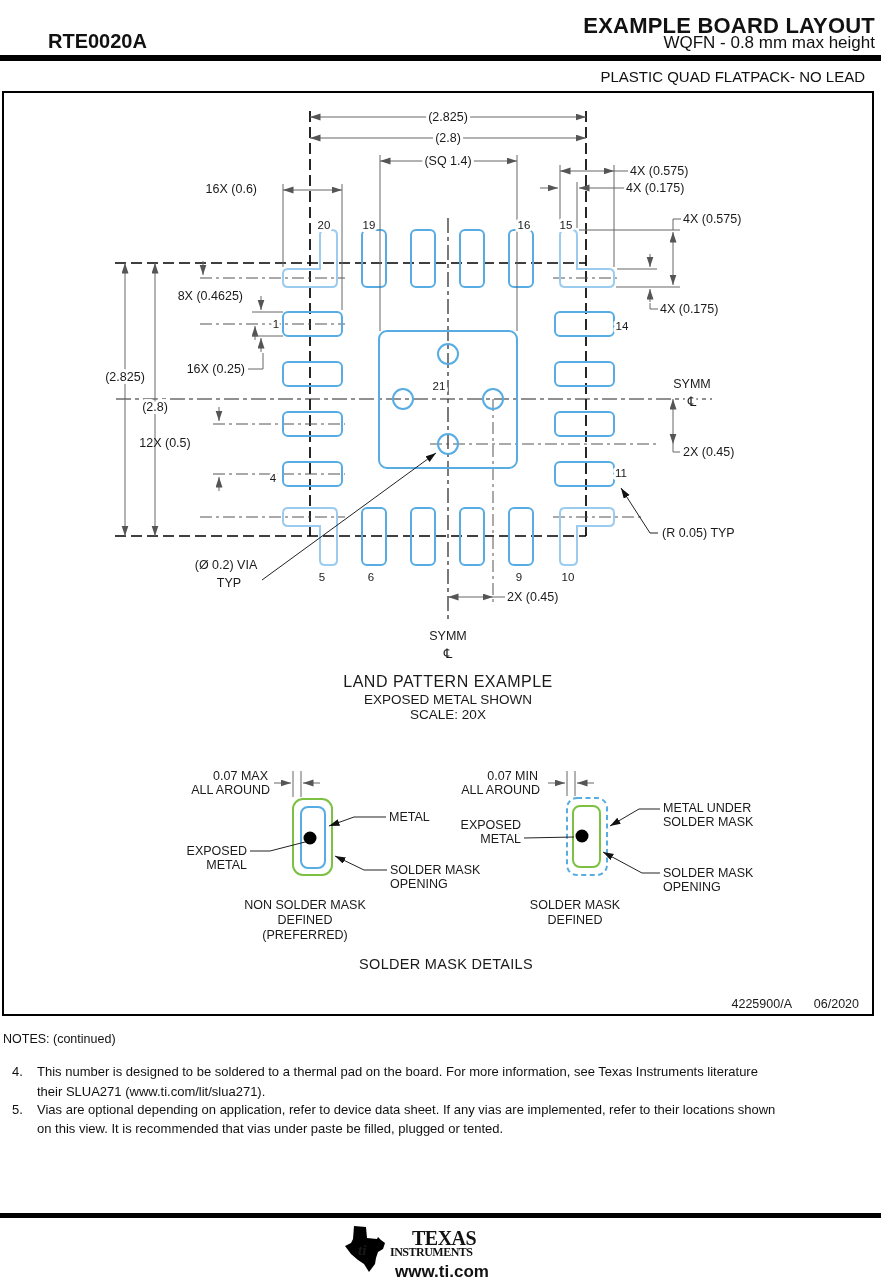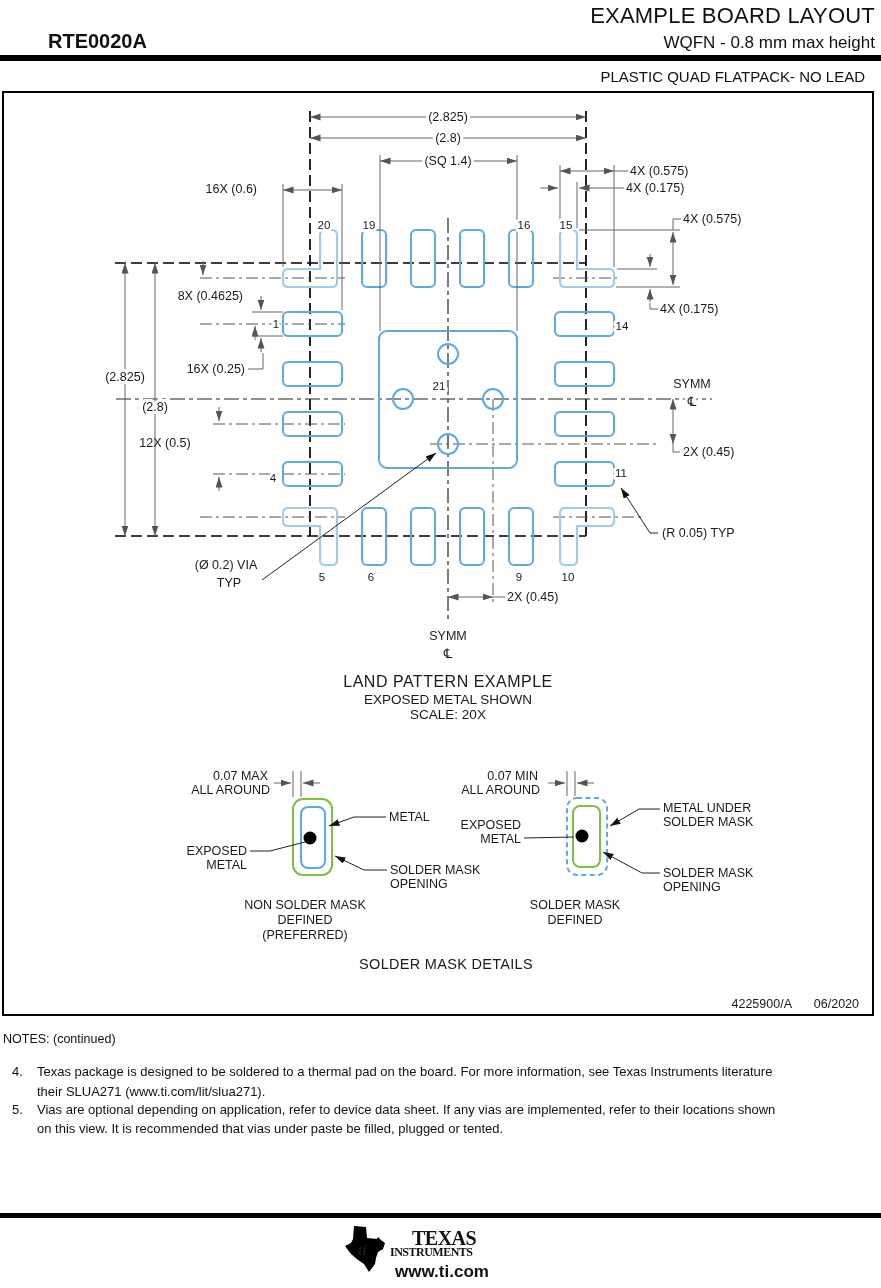--- a/index.html
+++ b/index.html
@@ -1,18 +1,18 @@
 <!DOCTYPE html>
 <html><head>
 <meta charset="utf-8">
 <style>
   html,body{margin:0;padding:0;background:#fff;}
   body{width:881px;height:1288px;position:relative;font-family:"Liberation Sans",sans-serif;color:#111;overflow:hidden;}
   .abs{position:absolute;}
-  .hdr-title{top:3px;right:6px;font-size:22px;font-weight:normal;letter-spacing:.2px;}
+  .hdr-title{top:13px;right:6px;font-size:22px;font-weight:bold;letter-spacing:.2px;}
   .hdr-part{top:30px;left:8px;font-size:20px;font-weight:bold;margin-left:40px;}
   .hdr-pkg{top:33px;right:6px;font-size:17px;font-weight:normal;}
   .hdr-rule{top:55px;left:0;width:881px;height:6px;background:#000;}
   .hdr-type{top:68px;right:16px;font-size:15px;}
   .notes-h{top:1032px;left:3px;font-size:12.5px;}
   .note-num{font-size:13px;}
   .note-line{font-size:13px;white-space:nowrap;}
   .ft-rule{top:1213px;left:0;width:881px;height:5px;background:#000;}
   .ft-texas{top:1227px;left:390px;font-family:Liberation Serif, serif;font-weight:bold;font-size:20px;letter-spacing:-.5px;margin-left:22px;}
   .ft-instr{top:1245px;left:390px;font-family:"Liberation Serif",serif;font-weight:bold;font-size:12px;letter-spacing:-.5px;}
@@ -248,21 +248,21 @@
     <text class="tm" x="573" y="833">DEFINED</text>
   </g>
 
   <text class="tm ttl" x="444" y="878">SOLDER MASK DETAILS</text>
   <text class="te" x="790" y="917">4225900/A</text>
   <text class="te" x="857" y="917">06/2020</text>
 </svg>
 
 <div class="abs notes-h">NOTES: (continued)</div>
 <div class="abs note-num" style="left:12px;top:1064px;">4.</div>
-<div class="abs note-line" style="left:37px;top:1064px;">Texas package is designed to be soldered to a thermal pad on the board. For more information, see Texas Instruments literature</div>
+<div class="abs note-line" style="left:37px;top:1064px;">This number is designed to be soldered to a thermal pad on the board. For more information, see Texas Instruments literature</div>
 <div class="abs note-line" style="left:37px;top:1084px;">their SLUA271 (www.ti.com/lit/slua271).</div>
 <div class="abs note-num" style="left:12px;top:1102px;">5.</div>
 <div class="abs note-line" style="left:37px;top:1102px;">Vias are optional depending on application, refer to device data sheet. If any vias are implemented, refer to their locations shown</div>
 <div class="abs note-line" style="left:37px;top:1121px;">on this view. It is recommended that vias under paste be filled, plugged or tented.</div>
 
 <div class="abs ft-rule"></div>
 <svg class="abs" style="left:344px;top:1225px;" width="42" height="48" viewBox="0 0 42 48">
   <path d="M10,1 L22,2 L23,13 L33,14 L34,12 L37,15 L41,18 L39,24 L34,27 L32,33 L31,39 L25,47 L20,39 L14,35 L7,29 L1,21 L7,18 L9,14 Z" fill="#000"></path>
   <text x="14" y="30" fill="#fff" style="font:italic bold 15px 'Liberation Serif',serif;">ti</text>
 </svg>

